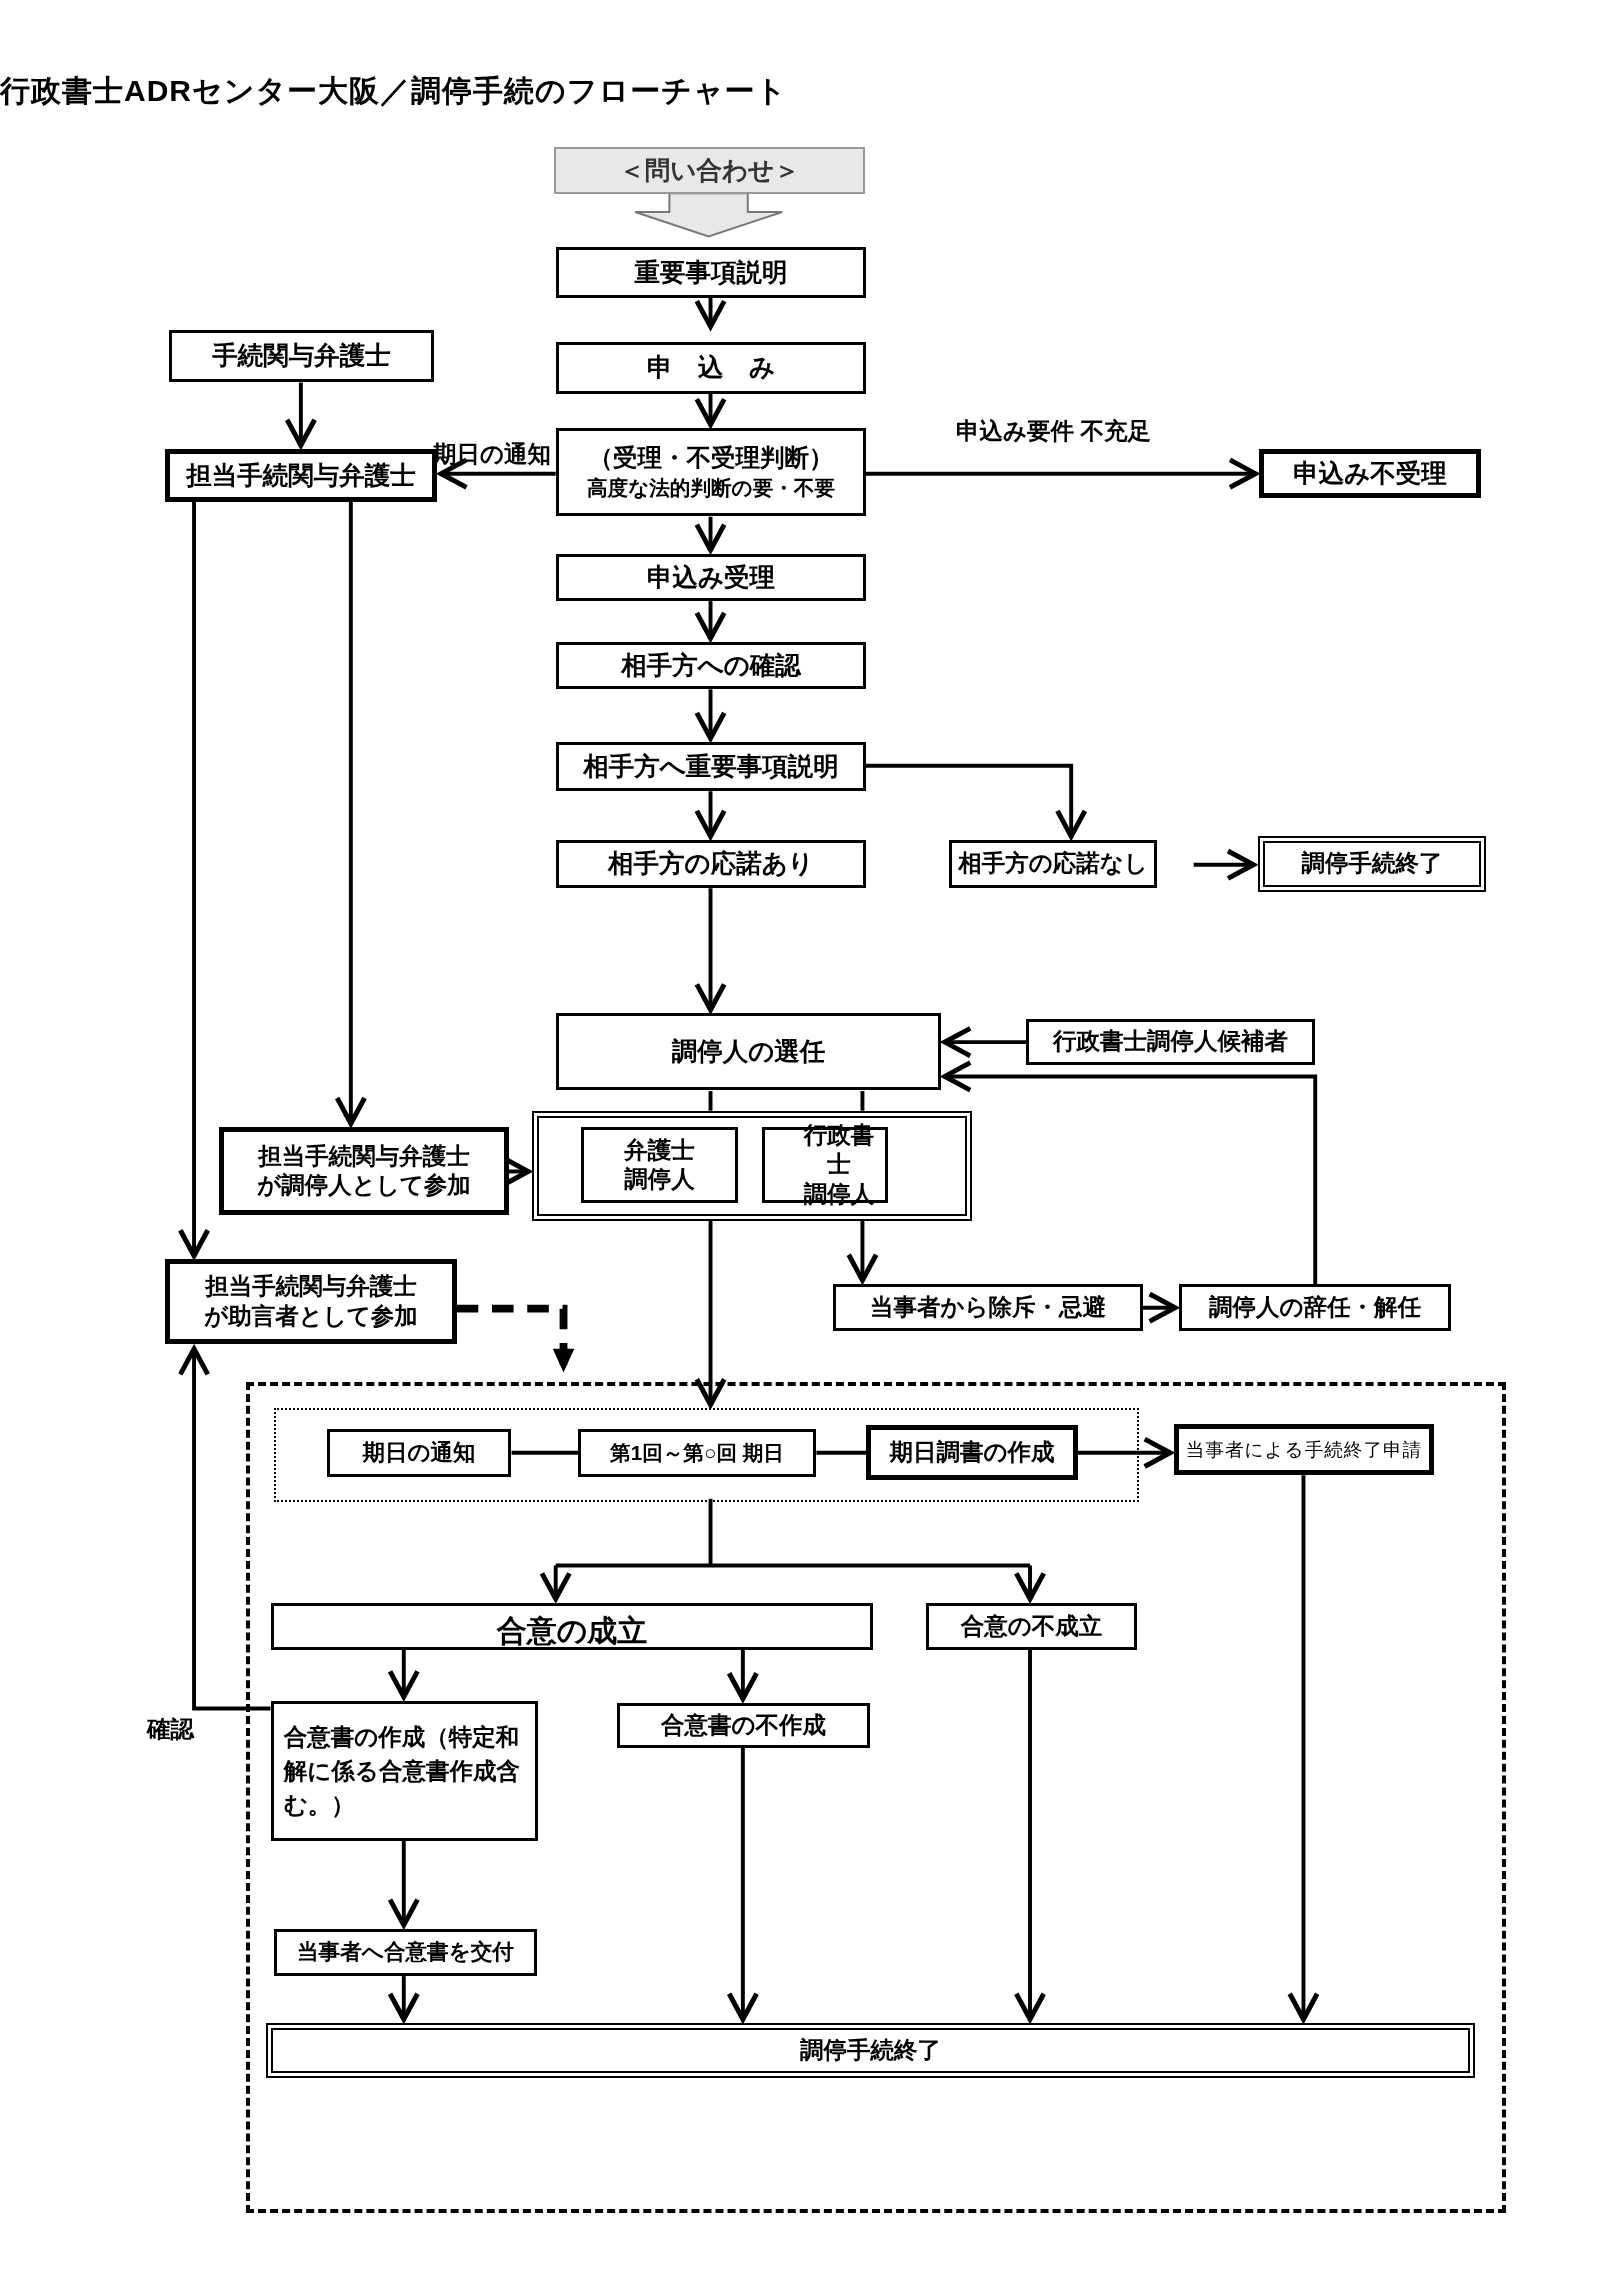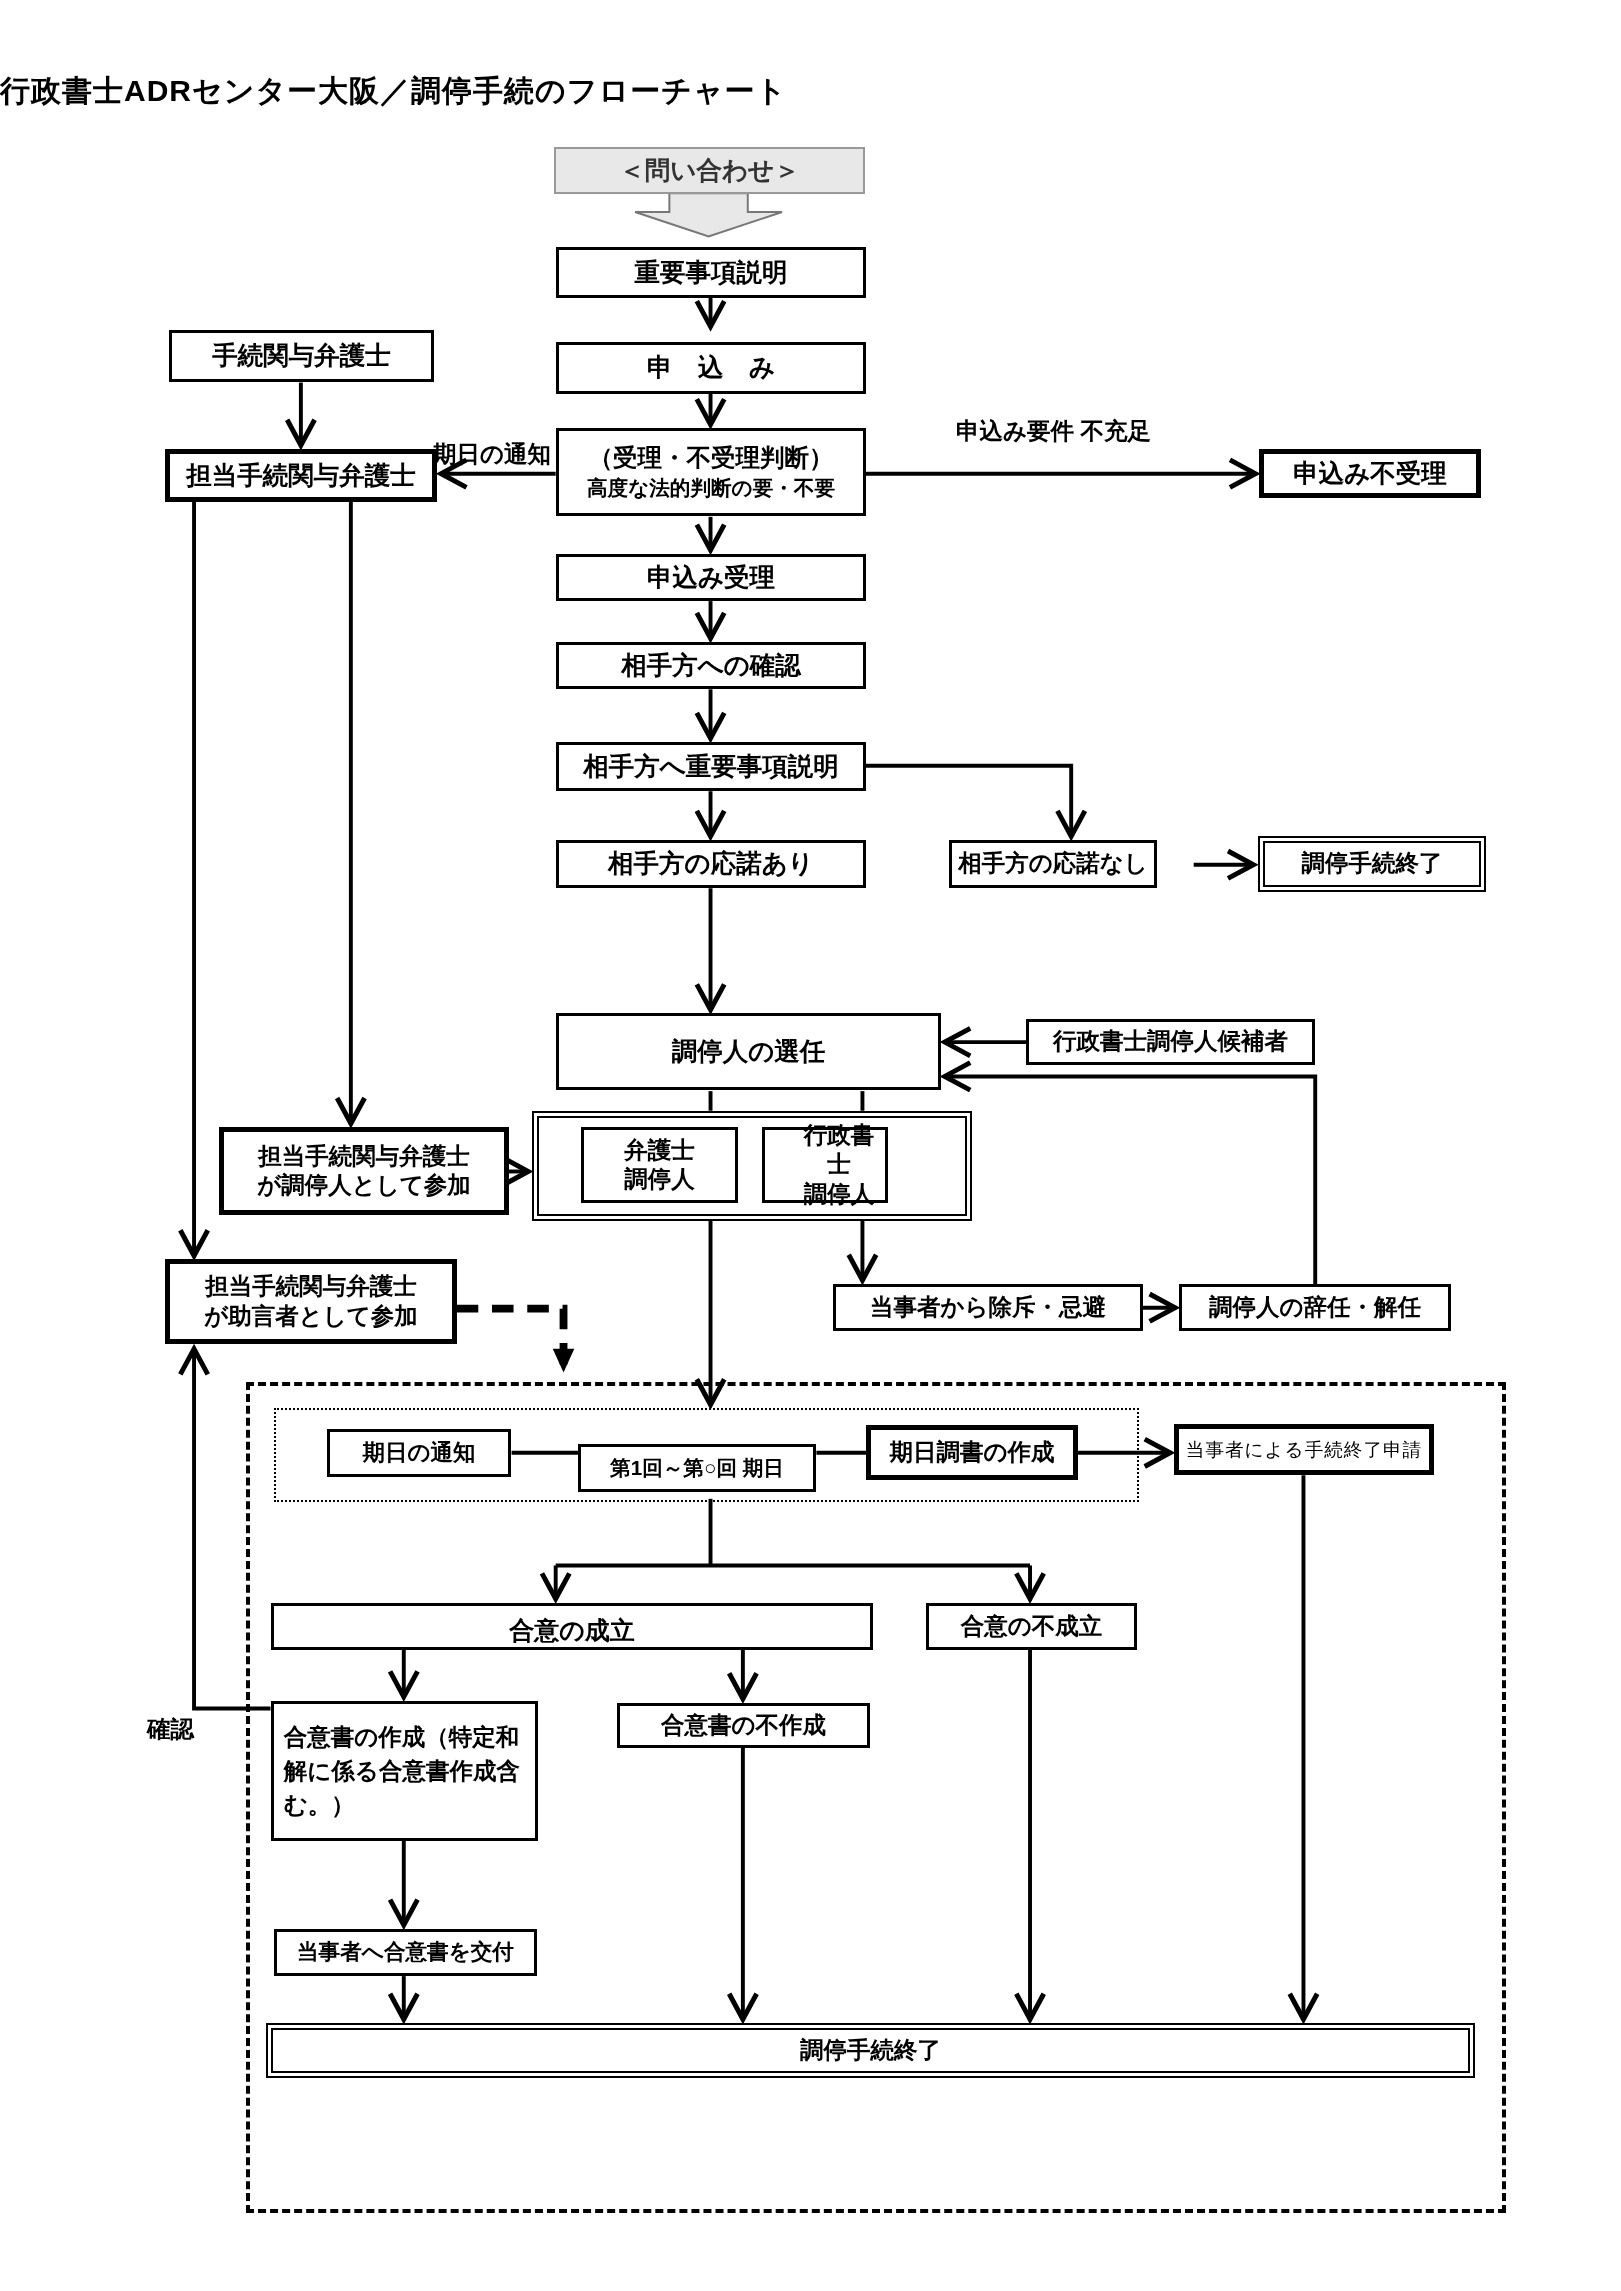--- a/index.html
+++ b/index.html
@@ -187,34 +187,34 @@
   </div>
 
   <div class="node" style="left:1179px;top:1284px;width:272px;height:47px;">
     <span class="lbl fs24" style="font-size:23.5px;">調停人の辞任・解任</span>
   </div>
 
   <div class="node" style="left:327px;top:1429px;width:184px;height:48px;">
     <span class="lbl fs22" style="font-size:22.5px;">期日の通知</span>
   </div>
 
-  <div class="node" style="left:578px;top:1429px;width:238px;height:48px;margin-top:15px;">
+  <div class="node" style="left:578px;top:1429px;width:238px;height:48px;">
     <span class="lbl" style="font-size:20.6px;">第1回～第○回 期日</span>
   </div>
 
   <div class="node thick" style="left:866px;top:1425px;width:212px;height:55px;">
     <span class="lbl fs24" style="font-size:23.5px;">期日調書の作成</span>
   </div>
 
   <div class="node thick small-normal" style="left:1174px;top:1424px;width:260px;height:51px;">
     <span class="lbl">当事者による手続終了申請</span>
   </div>
 
   <div class="node" style="left:271px;top:1603px;width:602px;height:47px;">
-    <span class="lbl fs24" style="font-size:25px;margin-top:9px;">合意の成立</span>
+    <span class="lbl fs24" style="font-size:30px;margin-top:9px;">合意の成立</span>
   </div>
 
   <div class="node" style="left:926px;top:1603px;width:211px;height:47px;">
     <span class="lbl fs24" style="font-size:23.5px;">合意の不成立</span>
   </div>
 
   <div class="node left-text" style="left:271px;top:1701px;width:267px;height:140px;">
     <span class="lbl">合意書の作成（特定和解に係る合意書作成含む。）</span>
   </div>
 

